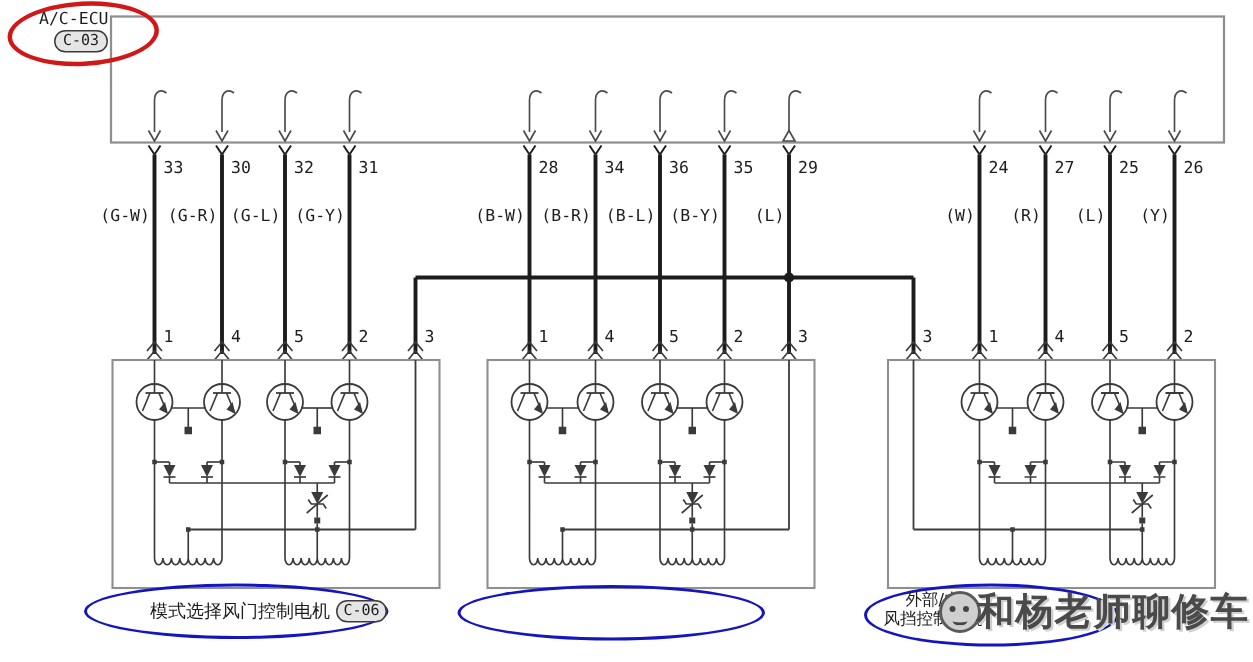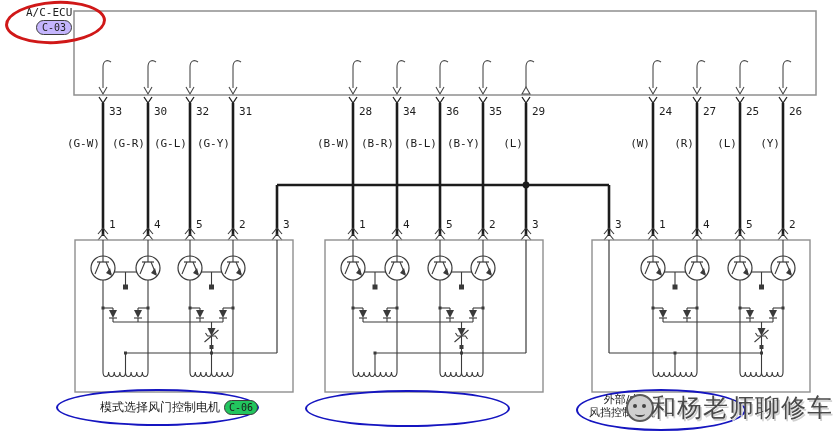--- a/index.html
+++ b/index.html
@@ -3,34 +3,34 @@
 <meta charset="utf-8">
 <style>
   html,body{margin:0;padding:0;background:#fff;}
   .stage{position:relative;width:835px;height:441px;background:#ffffff;overflow:hidden;
          font-family:"DejaVu Sans",sans-serif;color:#1d1d1d;}
   .stage svg{position:absolute;left:0;top:0;}
   .abs{position:absolute;}
   .mono{font-family:"DejaVu Sans Mono",monospace;}
   .ecu-label{left:26px;top:6px;font-size:11px;letter-spacing:0px;}
   .ecu-conn{left:36px;top:20px;font-size:10px;border:1.2px solid #3c3c3c;border-radius:8px;
-            padding:0 5px;line-height:13px;background:#c4b5fd;}
+            padding:0 5px;line-height:13px;background:#e5e5e5;}
   .red-ellipse{left:5px;top:1px;width:95px;height:37px;border:3px solid #d01818;
                border-radius:50%;transform:rotate(-3deg);}
   .blue-ellipse{border:2px solid #1515c0;border-radius:50%;}
   .el1{left:56px;top:389px;width:199px;height:33px;}
   .el2{left:305px;top:390px;width:201px;height:33px;}
   .el3{left:576px;top:389px;width:166px;height:38px;}
   .motor-label{font-size:12px;white-space:nowrap;display:inline-flex;align-items:center;gap:4px;}
   .ml1{left:64px;top:399px;margin-left:36px;}
   .ml2{left:322px;top:400px;}
   .ml3{left:589px;top:393px;font-size:11px;line-height:13px;display:block;text-align:center;}
   .conn-pill{font-size:10px;font-family:"DejaVu Sans Mono",monospace;border:1.2px solid #3c3c3c;
-             border-radius:8px;padding:0 4px;line-height:13px;background:#22c55e;}
-  .wm-text{left:651px;top:391px;font-size:25px;font-weight:normal;color:#4a4a4a;
+             border-radius:8px;padding:0 4px;line-height:13px;background:#e5e5e5;}
+  .wm-text{left:651px;top:391px;font-size:25px;font-weight:bold;color:#4a4a4a;
            letter-spacing:1px;white-space:nowrap;text-shadow:1.5px 1.5px 0 #d0d0d0;
            font-family:"DejaVu Sans",sans-serif;}
   .wm-logo{left:626px;top:394px;width:24px;height:24px;border-radius:50%;
            background:#cfcfcf;border:2px solid #5a5a5a;}
   .wm-logo i{position:absolute;width:4px;height:4px;border-radius:50%;background:#444;top:8px;}
   .wm-logo i.l{left:5px;} .wm-logo i.r{left:14px;}
   .wm-logo b{position:absolute;left:7px;top:15px;width:10px;height:4px;border-bottom:2px solid #444;border-radius:50%;}
 </style>
 </head>
 <body>

